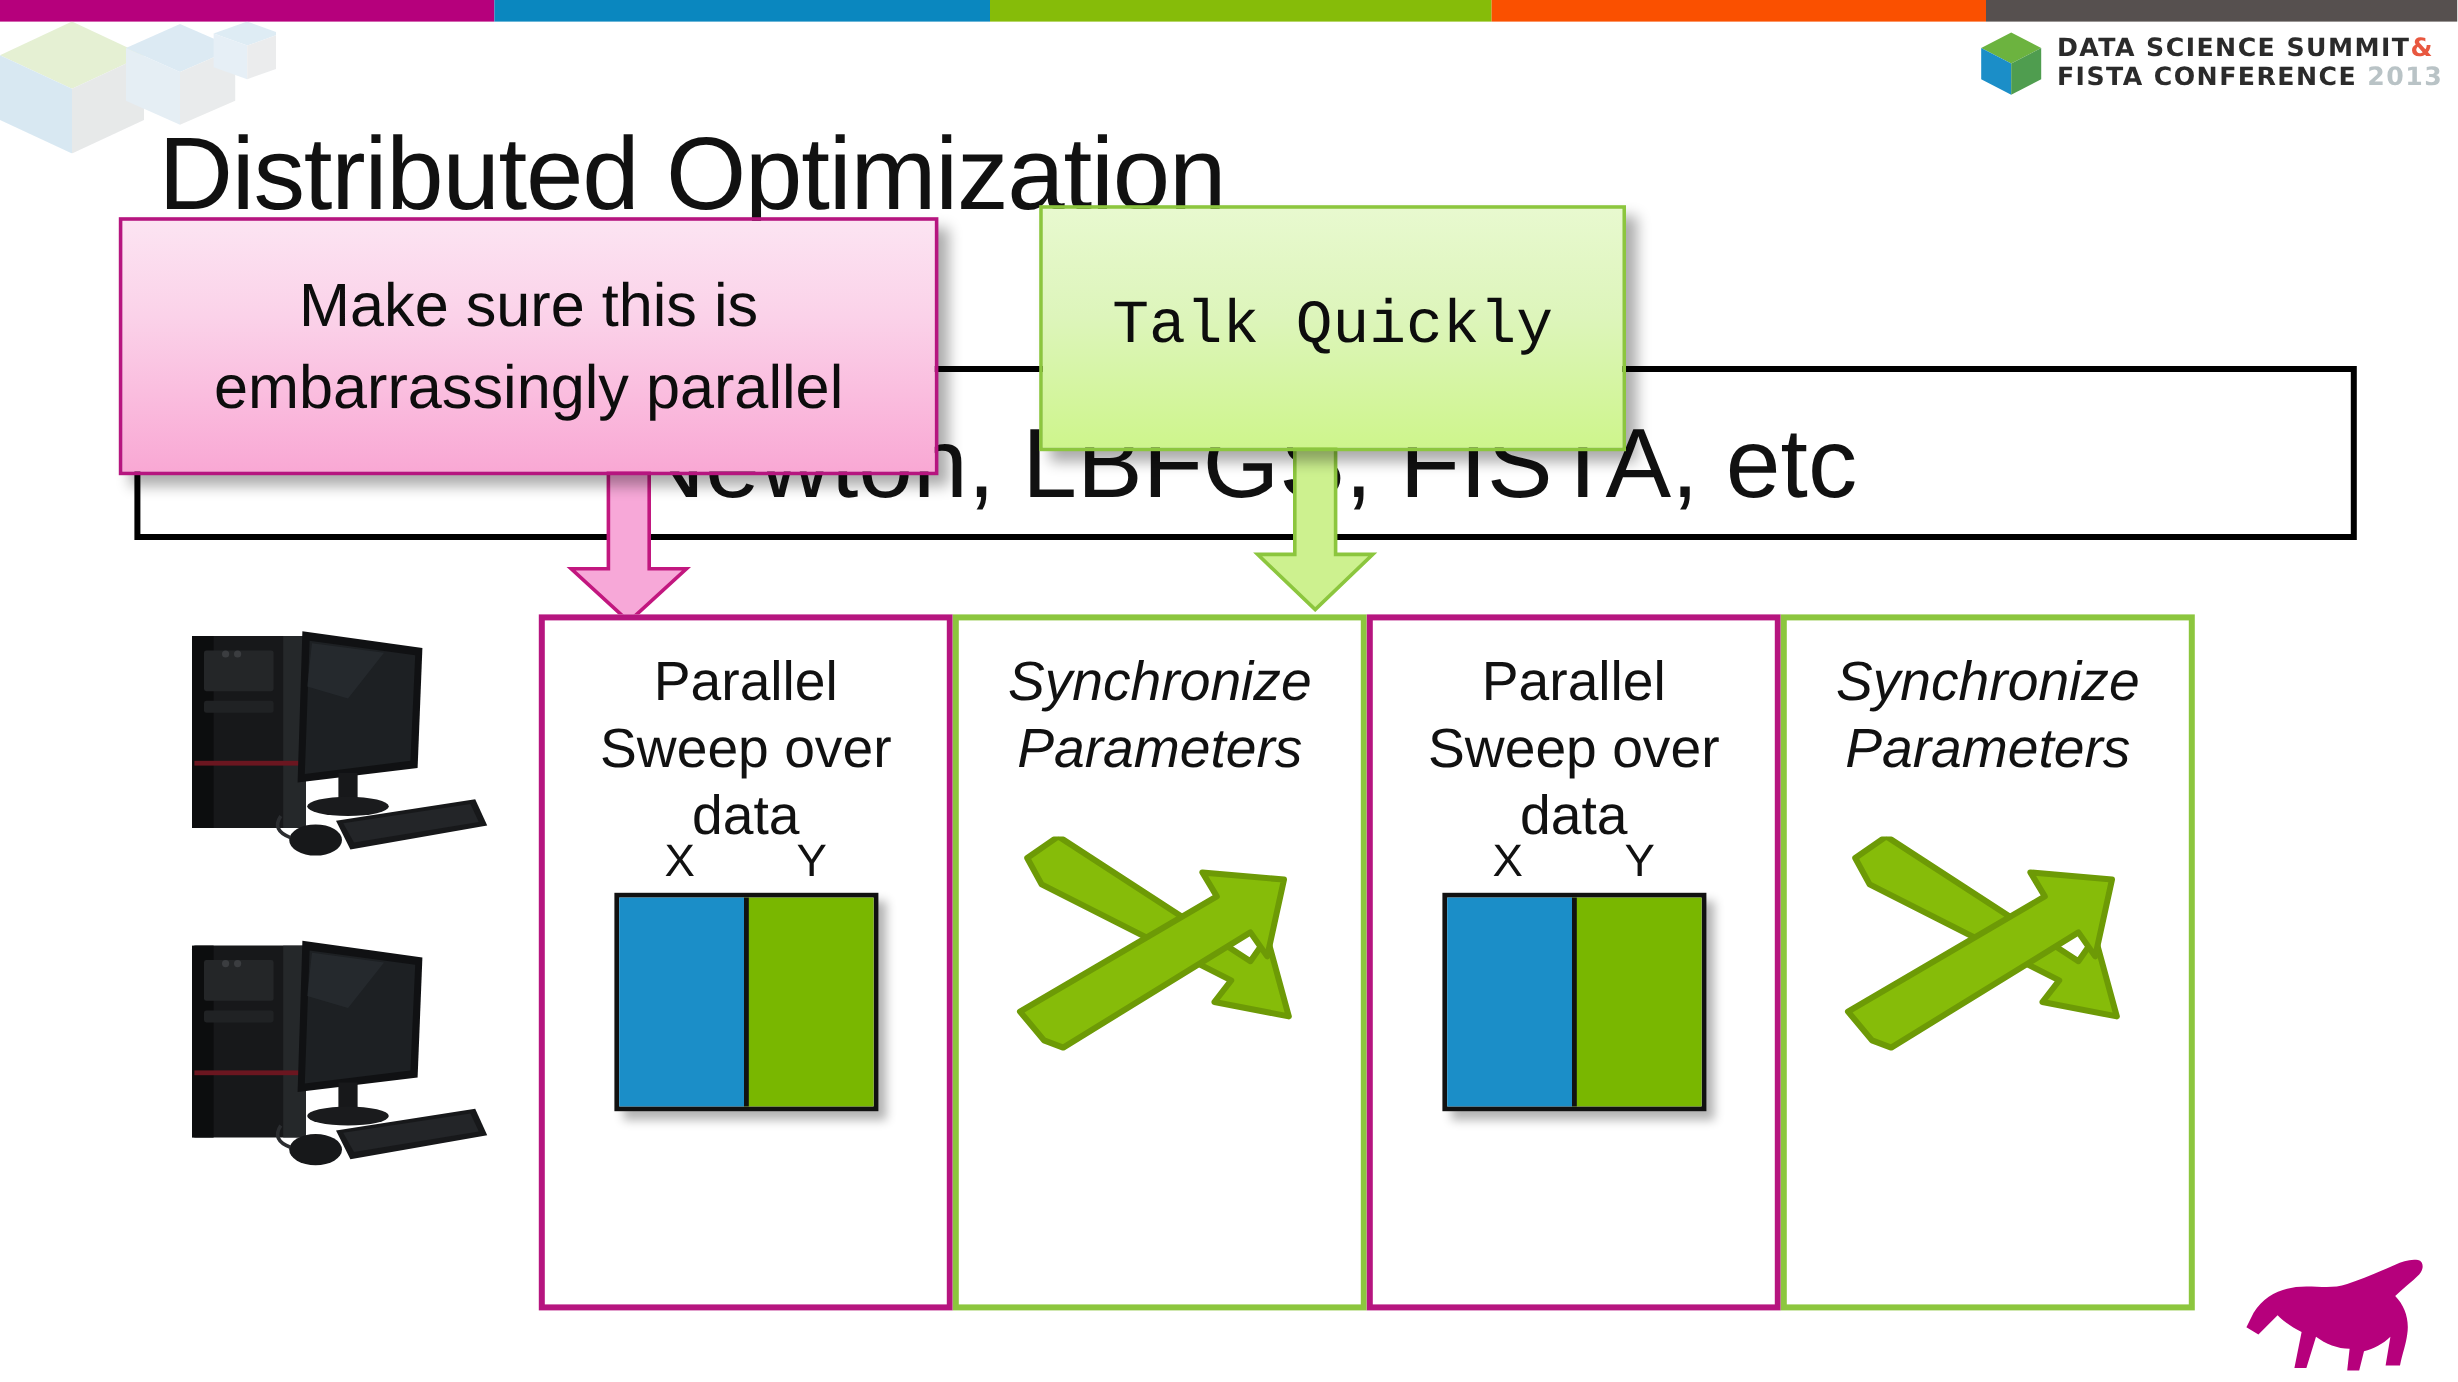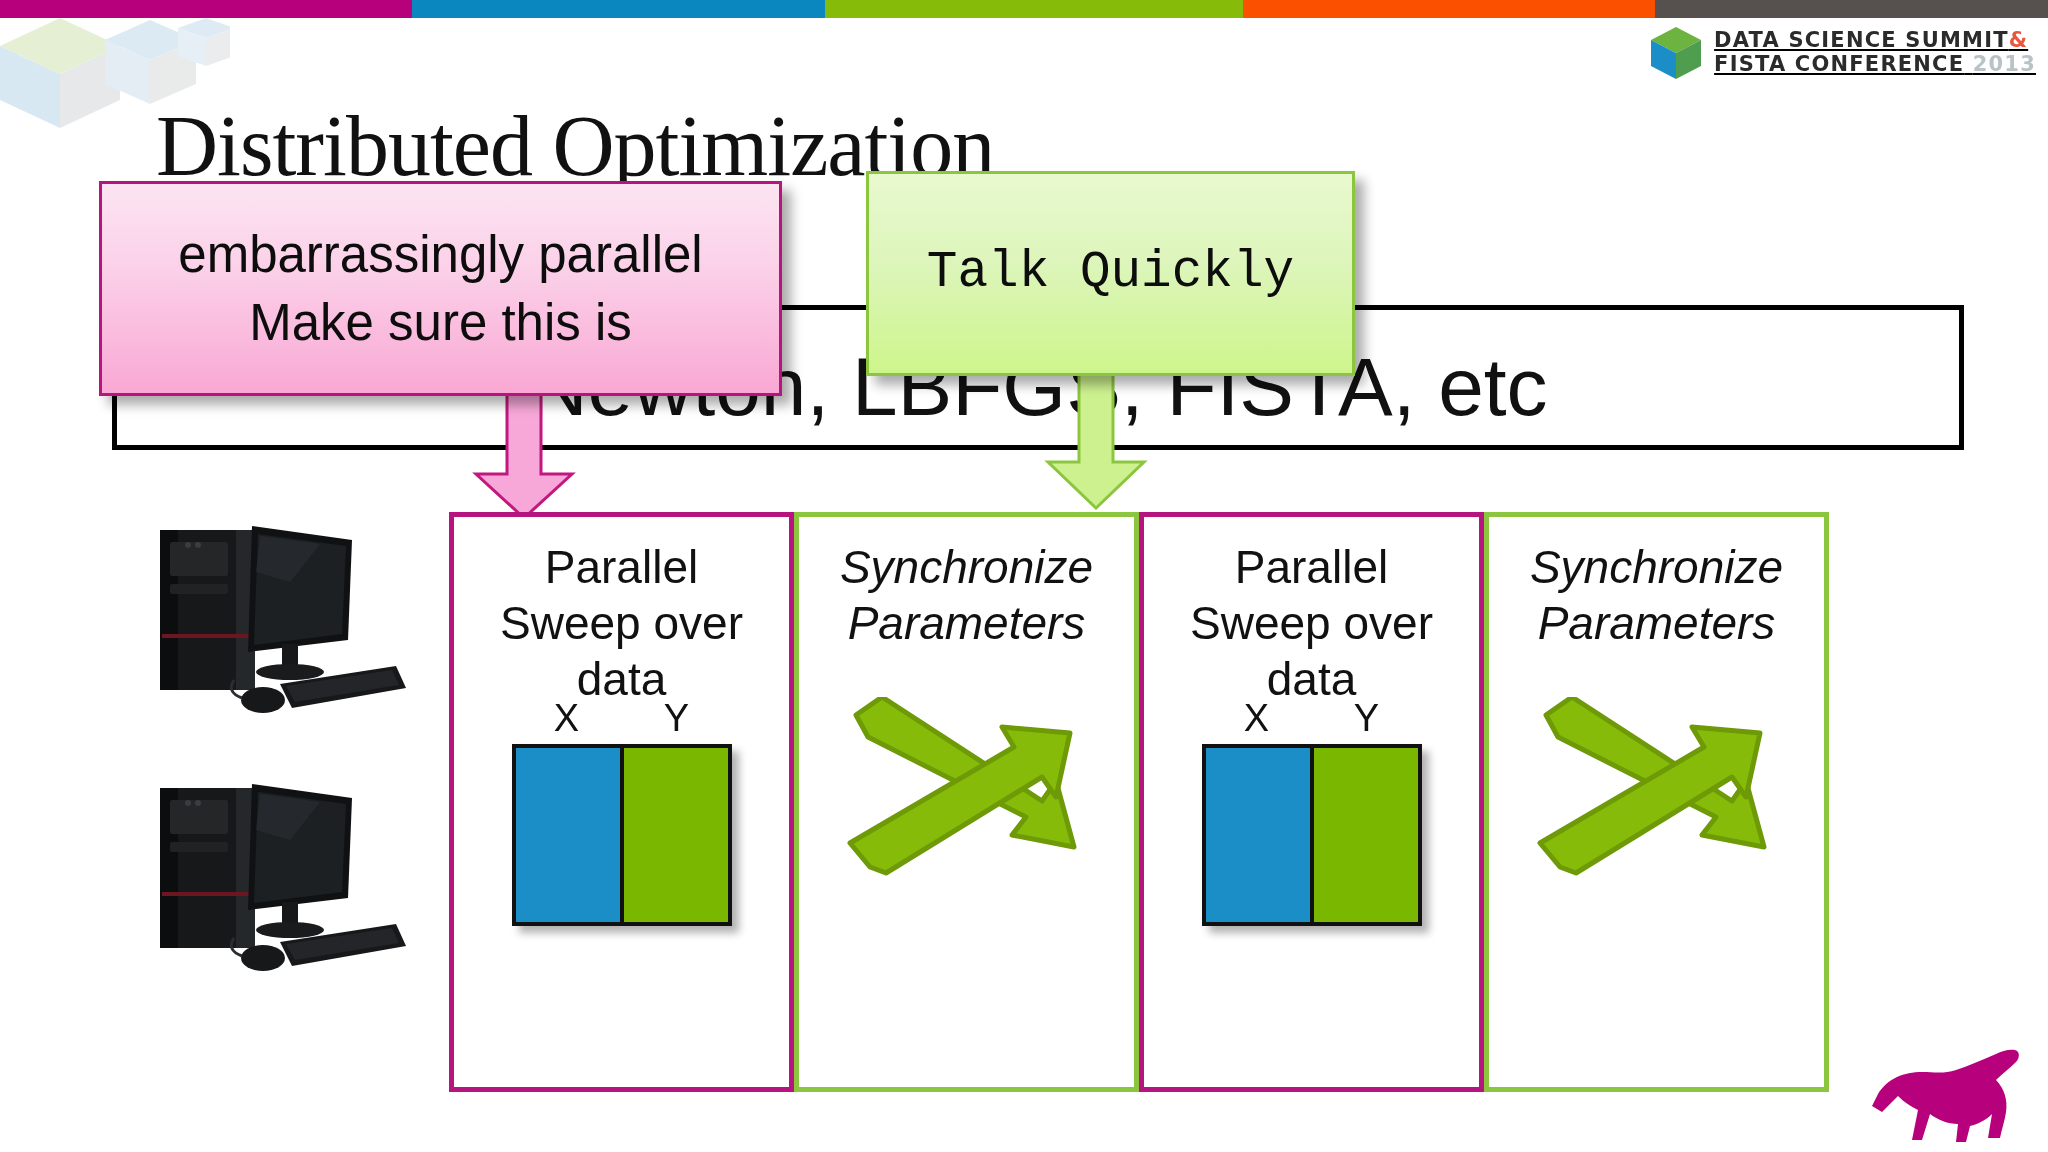--- a/index.html
+++ b/index.html
@@ -39,44 +39,42 @@
     position: absolute;
     top: 26px; right: 12px;
     display: flex;
     align-items: center;
     gap: 12px;
   }
   #logo .logo-text {
     display: flex;
     flex-direction: column;
     line-height: 1.12;
-    text-decoration: underline;
   }
   #logo .logo-line {
     font-family: "DejaVu Sans", sans-serif;
     font-weight: bold;
     font-size: 21px;
     letter-spacing: 1.2px;
     color: #2b2b2b;
     white-space: nowrap;
   }
   #logo .amp { color: #e8573f; }
   #logo .year { color: #b9c3c6; }
 
   
   #title {
     position: absolute;
     left: 132px;
     top: 96px;
     font-size: 86px;
     color: #111111;
-    font-family: Liberation Serif, serif;
+    font-family: Liberation Sans, sans-serif;
     white-space: nowrap;
     letter-spacing: -1px;
-    margin-left: 24px;
   }
 
   
   #algo-box {
     position: absolute;
     left: 112px;
     top: 305px;
     width: 1852px;
     height: 145px;
     border: 5px solid #000000;
@@ -270,22 +268,22 @@
   <svg class="callout-arrow" style="left:468px; top:392px; width:112px; height:128px;" viewBox="0 0 112 128">
     <polygon points="39,0 73,0 73,82 104,82 56,126 8,82 39,82" fill="#f7a8d8" stroke="#c2177f" stroke-width="3"></polygon>
   </svg>
 
   <svg class="callout-arrow" style="left:1040px; top:372px; width:112px; height:138px;" viewBox="0 0 112 138">
     <polygon points="39,0 73,0 73,90 104,90 56,136 8,90 39,90" fill="#cdf18f" stroke="#8cc63e" stroke-width="3"></polygon>
   </svg>
 
   <div class="callout" id="callout-pink">
     <div class="ctext">
+      <div>Make sure this is</div>
       <div>embarrassingly parallel</div>
-      <div>Make sure this is</div>
     </div>
   </div>
 
   <div class="callout" id="callout-green">
     <div class="ctext">
       <div>Talk Quickly</div>
     </div>
   </div>
 
   <svg class="computer" id="computer-top" viewBox="0 0 270 215">

